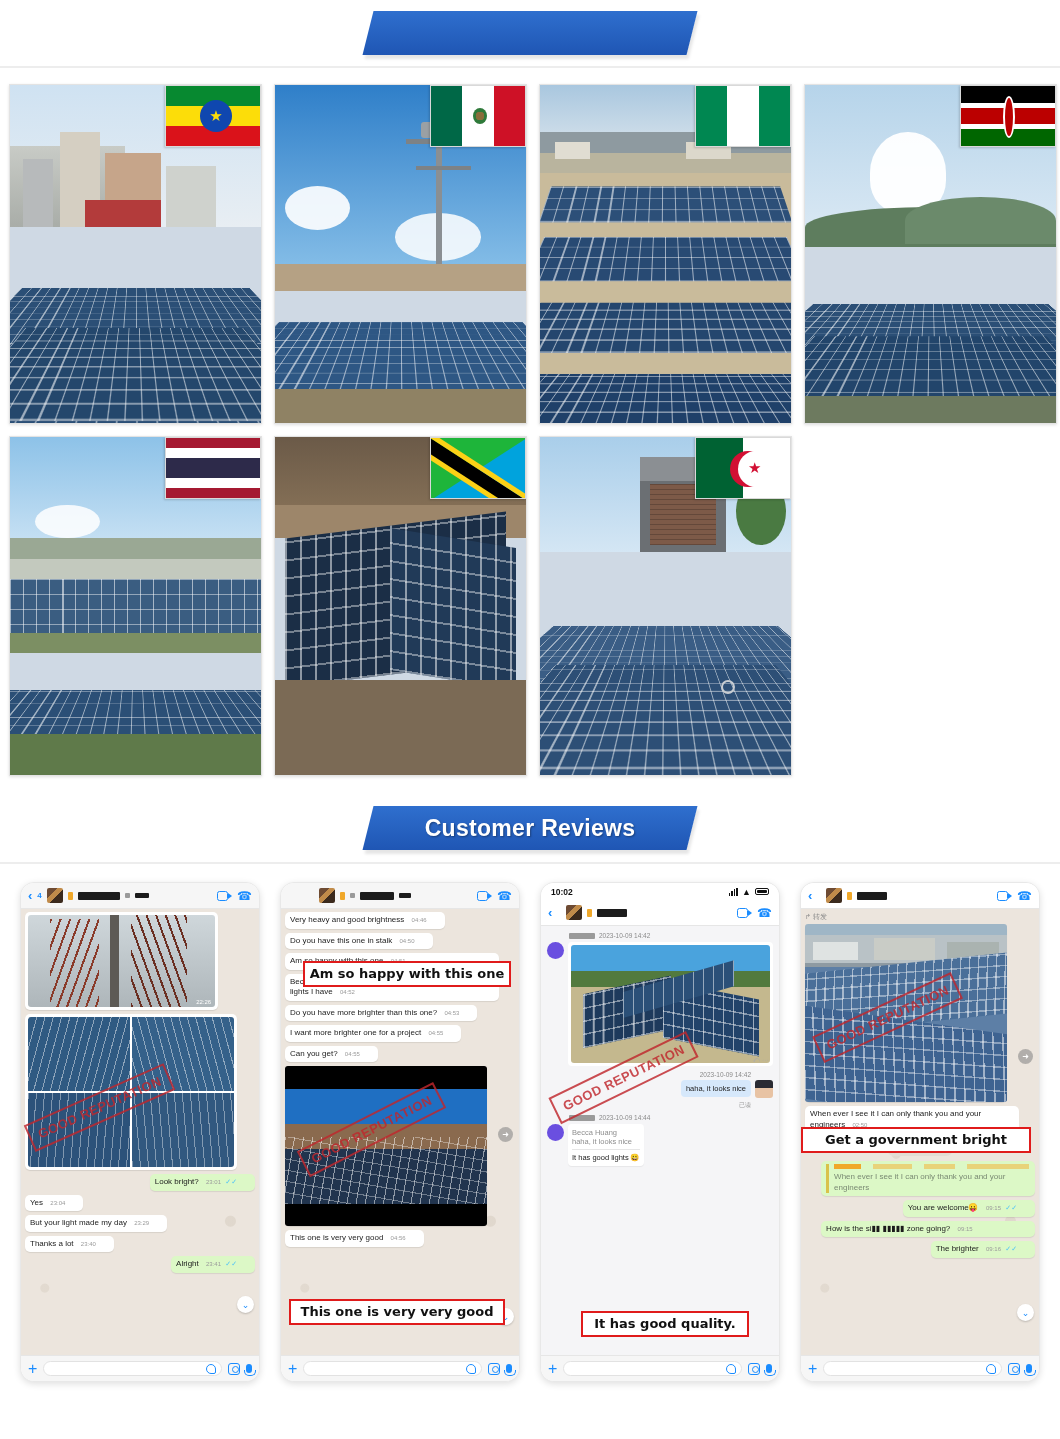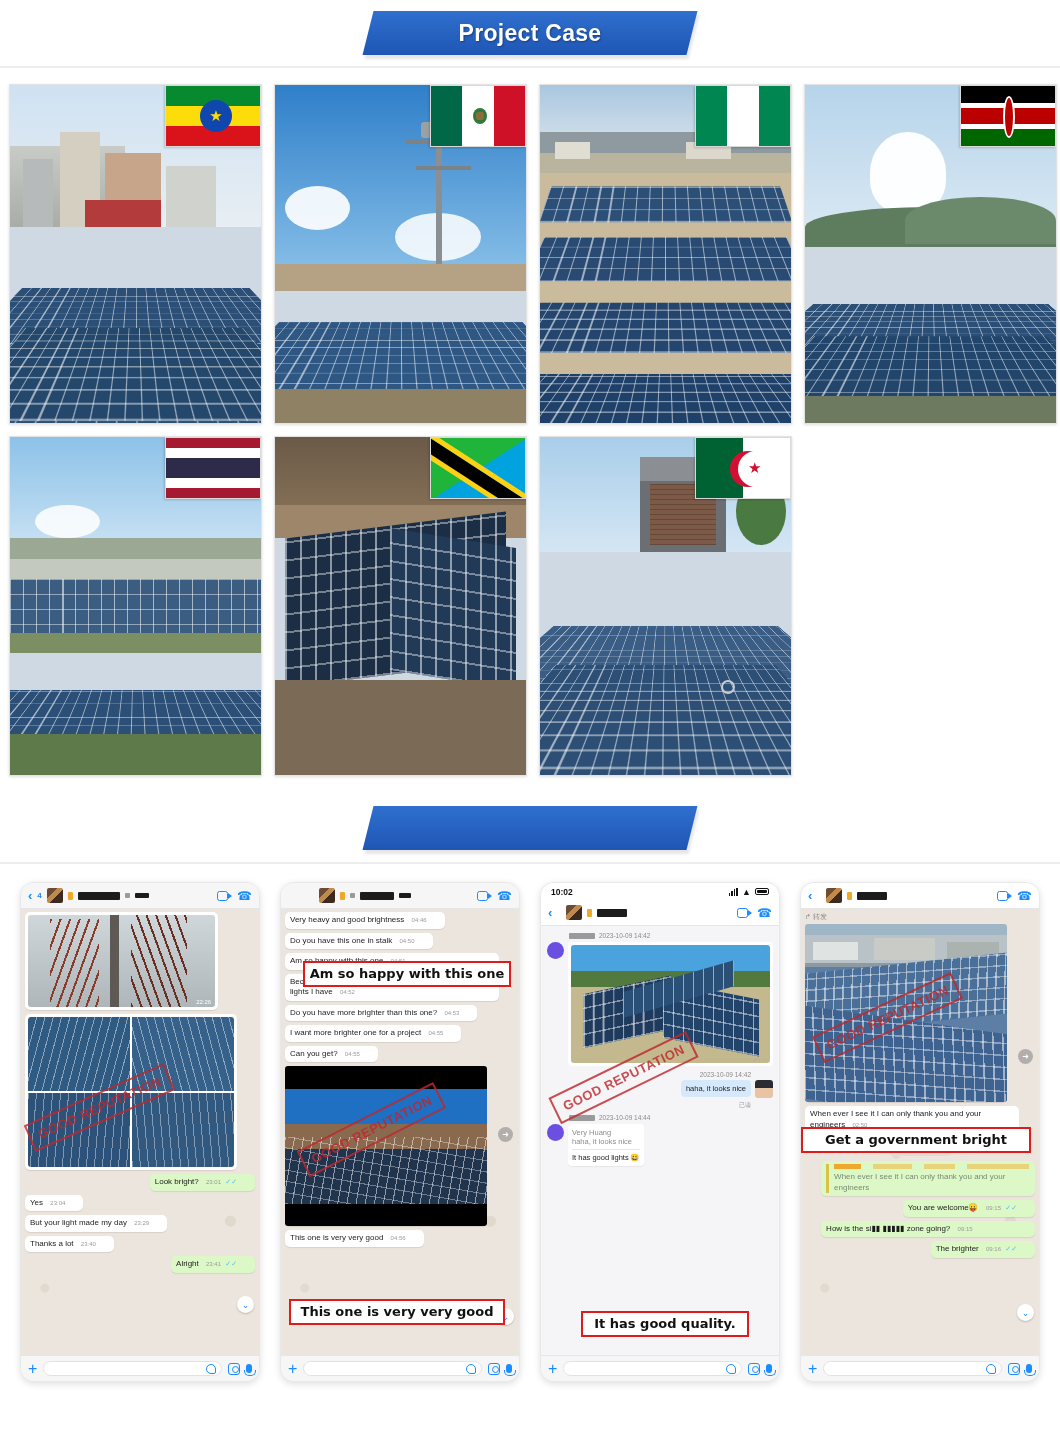--- a/index.html
+++ b/index.html
@@ -233,21 +233,20 @@
   .sig-bars { display:inline-flex; align-items:flex-end; gap:1px; height:8px; }
   .sig-bars i { width:1.6px; background:#111; display:block; }
   .batt { width:14px; height:7px; border:1px solid #111; border-radius:2px; position:relative; display:inline-block; }
   .batt:before { content:''; position:absolute; inset:1px; background:#111; border-radius:1px; }
 </style>
 </head>
 <body>
 
 <div class="banner-wrap" style="height:66px;">
   <div class="banner" style="top:11px;"></div>
-  <div class="banner-text" style="top:11px;">Project Case</div>
 </div>
 <div class="divider"></div>
 
 <div class="project-grid">
 
   <div class="project-cell">
     <div class="photo">
       <div class="sky" style="height:42%;background:linear-gradient(180deg,#cfe2f2,#e8eef3);"></div>
       <div style="position:absolute;left:0;top:18%;width:46%;height:24%;background:linear-gradient(180deg,#c8cbc6,#a9ada8);"></div>
       <div style="position:absolute;left:5%;top:22%;width:12%;height:20%;background:#b7babb;"></div>
@@ -388,20 +387,21 @@
       <div style="left:50%;top:0;bottom:0;width:50%;background:#ffffff;"></div>
       <div style="left:34px;top:13px;width:36px;height:36px;border-radius:50%;background:#d21034;"></div>
       <div style="left:42px;top:13px;width:36px;height:36px;border-radius:50%;background:#fff;"></div>
       <div style="left:52px;top:22px;width:16px;height:16px;color:#d21034;font-size:15px;line-height:16px;">★</div>
     </div>
   </div>
 </div>
 
 <div class="banner-wrap" style="height:72px;margin-top:14px;">
   <div class="banner" style="top:16px;"></div>
+  <div class="banner-text" style="top:16px;">Customer Reviews</div>
 </div>
 <div class="divider"></div>
 
 <div class="reviews-row">
 
   <div class="phone">
     <div class="wa-header">
       <span class="back-arrow">‹</span>
       <span class="badge-num">4</span>
       <span class="avatar-redact"></span>
@@ -608,21 +608,21 @@
       <div style="text-align:right;font-size:6px;color:#9a9a9a;margin:0 22px 4px 0;" class="cn">已读</div>
 
       <div style="display:flex;gap:4px;align-items:center;margin:2px 0 3px 22px;">
         <span class="redact grey" style="width:26px;height:6px;"></span>
         <span style="font-size:6.5px;color:#8a8a8a;">2023-10-09 14:44</span>
       </div>
       <div class="wc-in">
         <span class="wc-ava purple"></span>
         <div class="wc-bub" style="max-width:74%;">
           <div class="wc-quote">
-            <div>Very Huang</div>
+            <div>Becca Huang</div>
             <div>haha, it looks nice</div>
           </div>
           <div>It has good lights 😀</div>
         </div>
       </div>
     </div>
 
     <div class="stamp" style="left:6px;top:180px;transform:rotate(-26deg);">GOOD REPUTATION</div>
 
     <div class="callout" style="left:40px;right:30px;bottom:44px;">It has good quality.</div>

